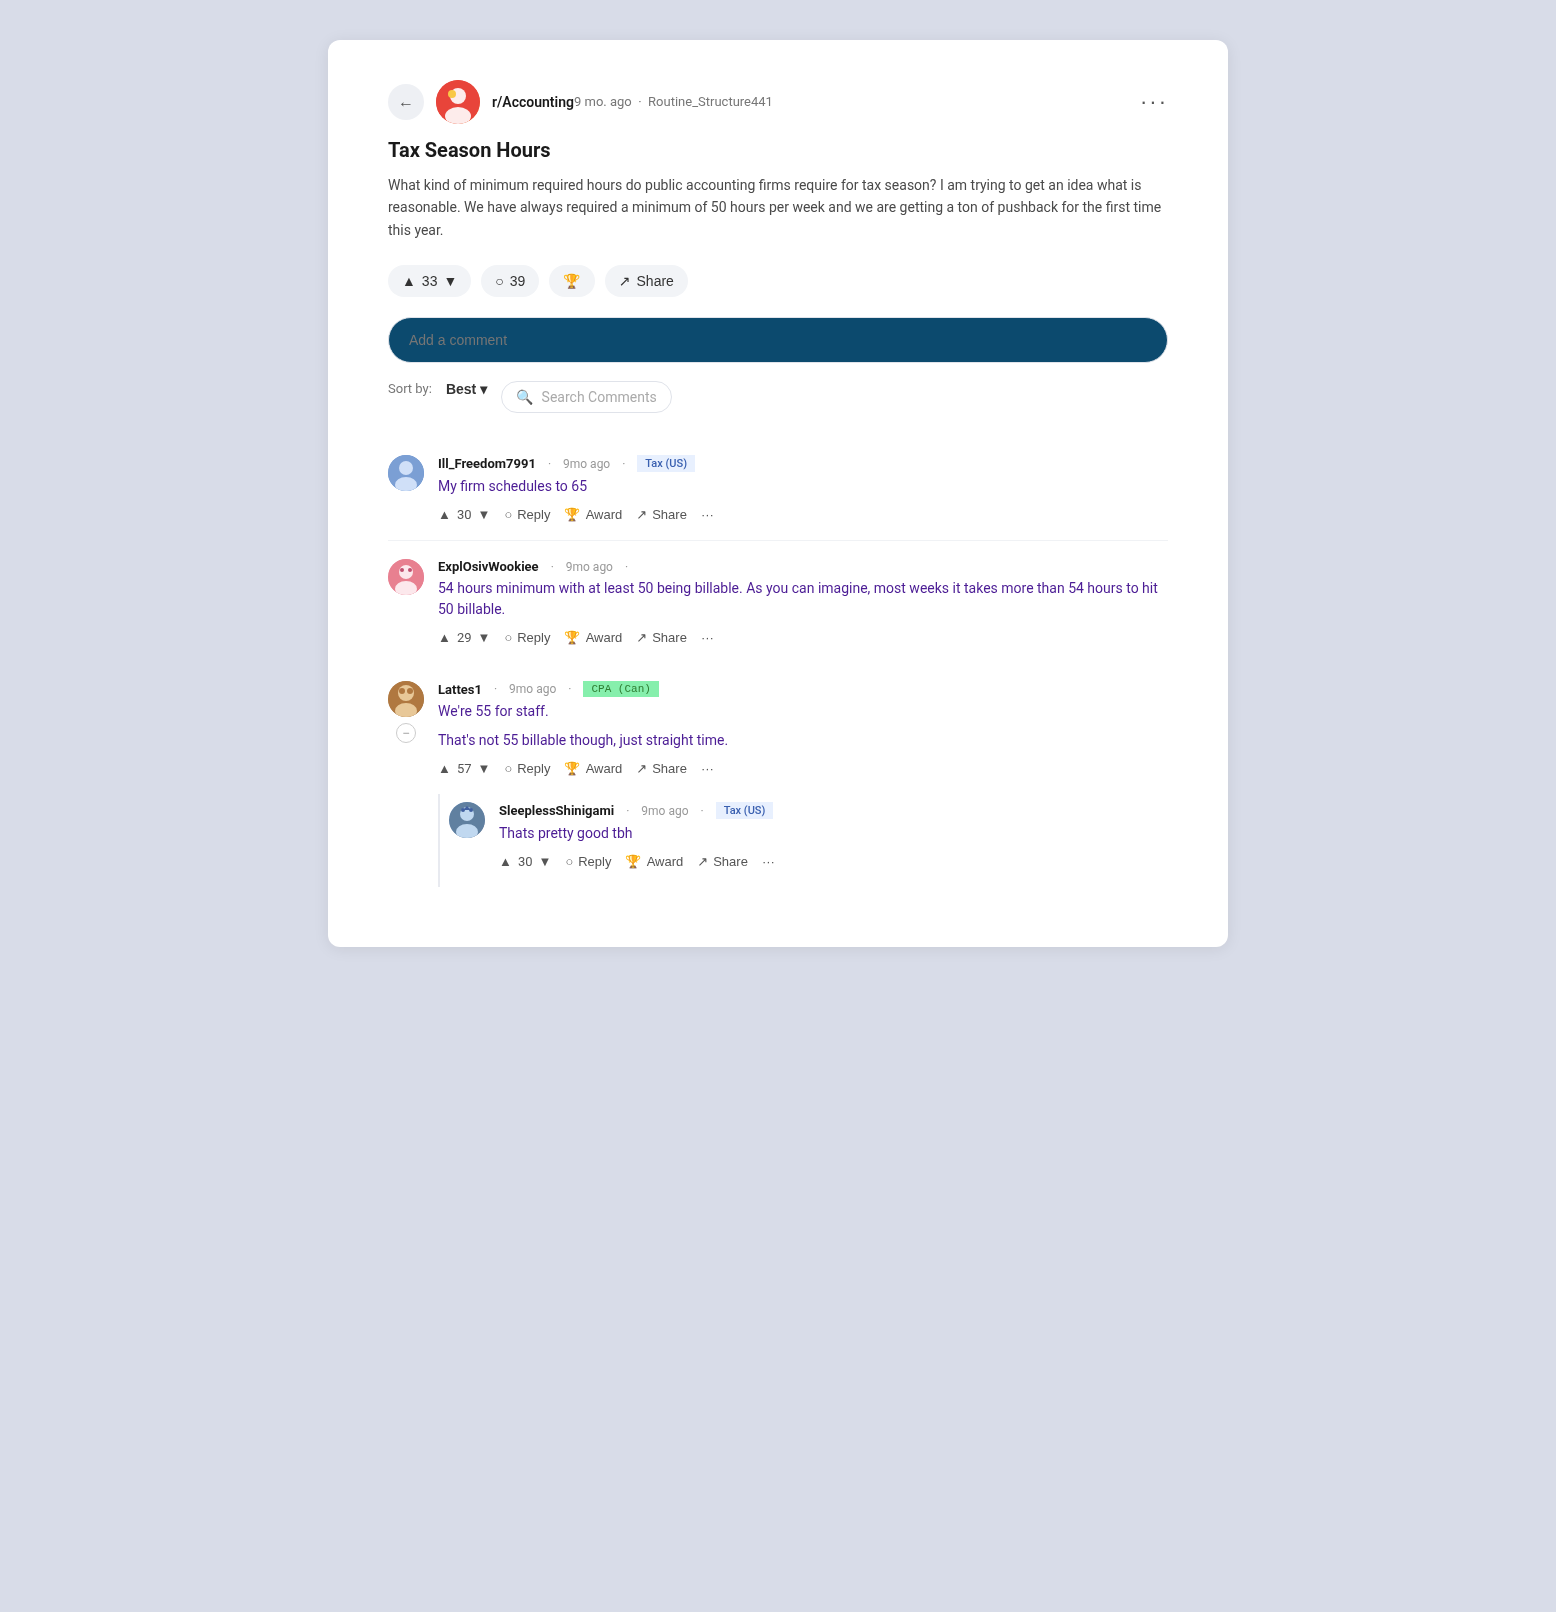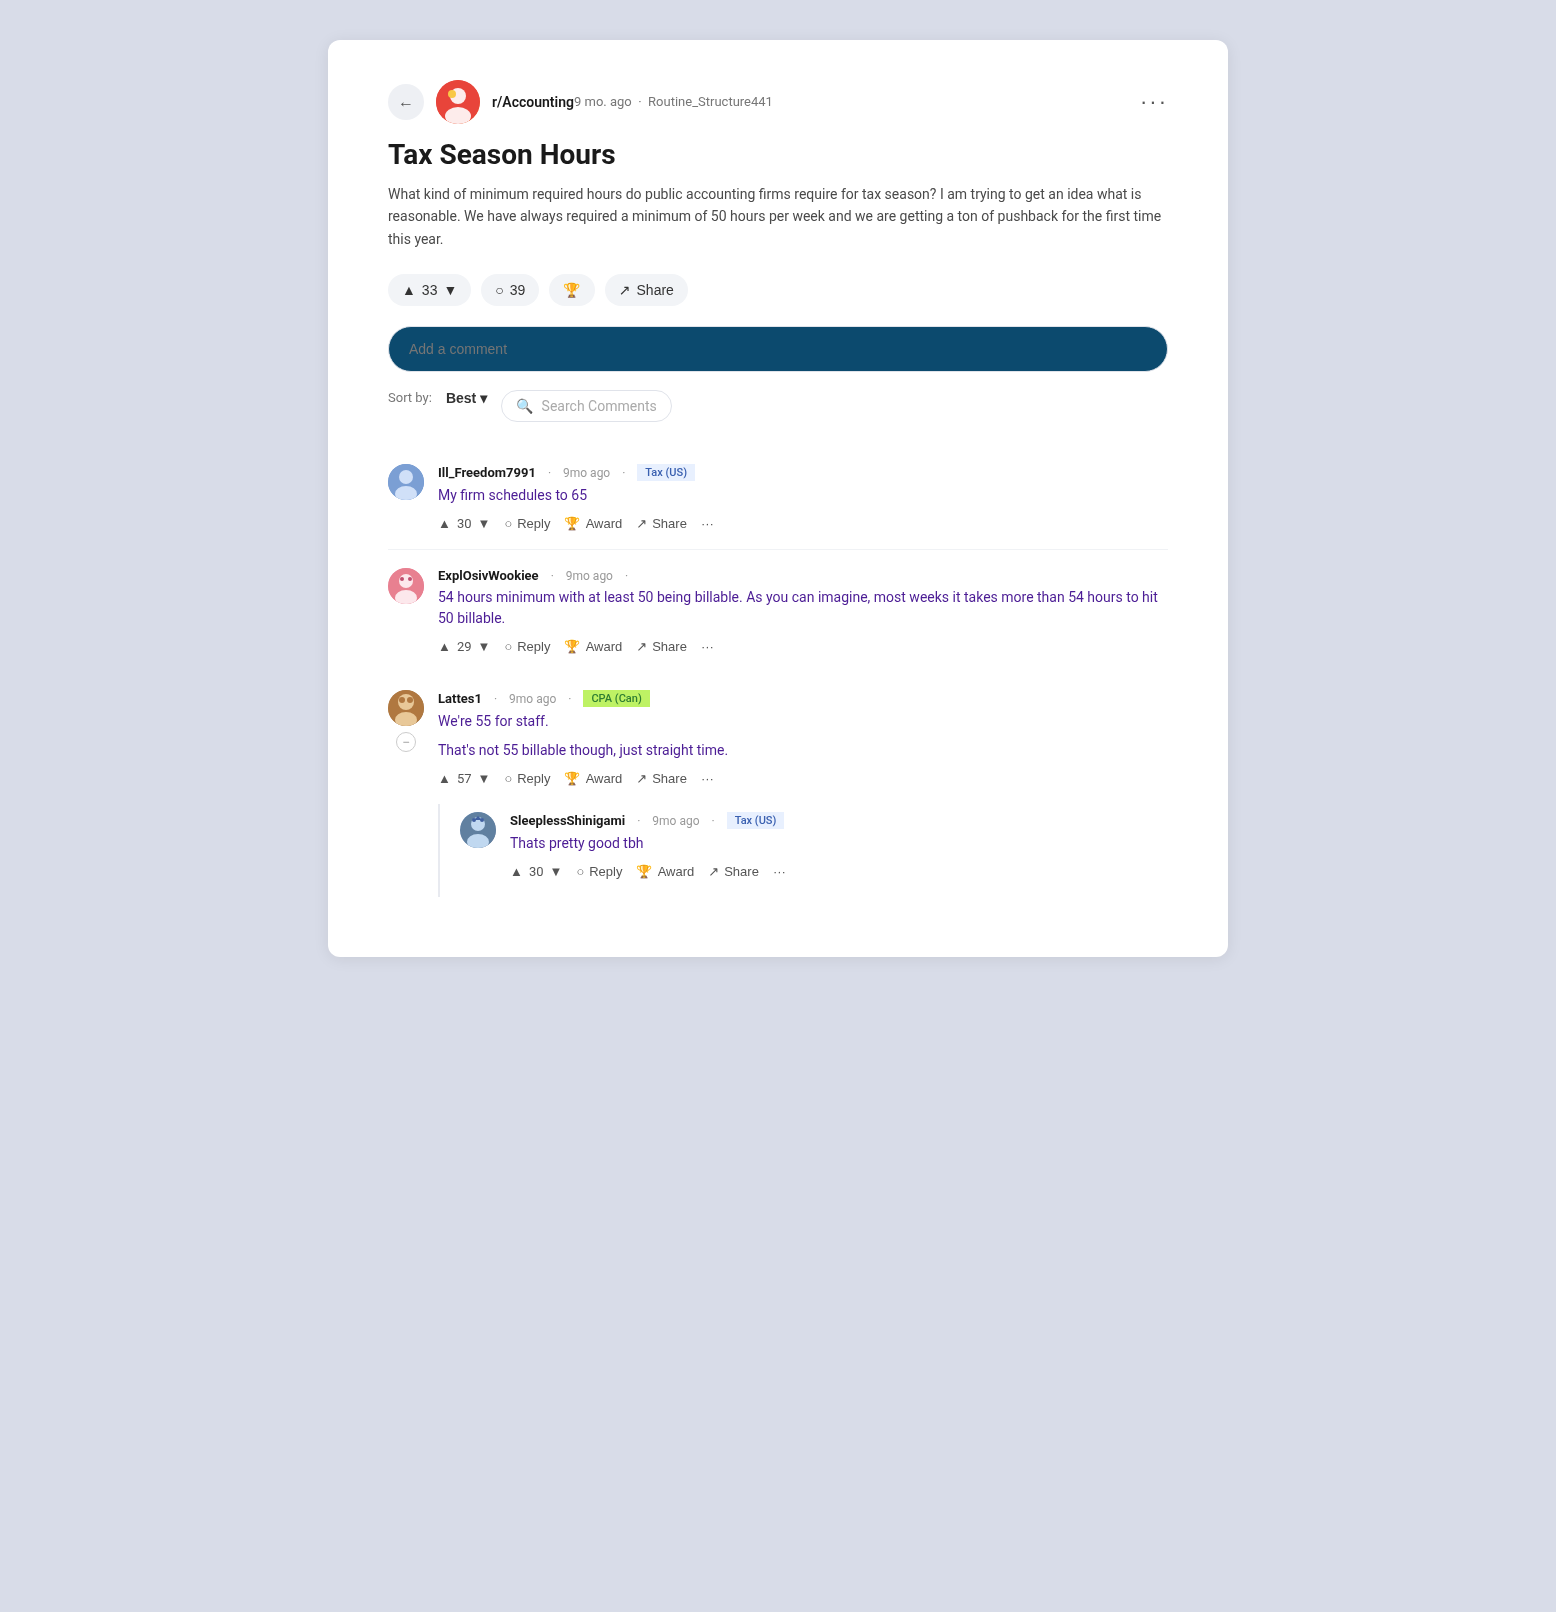--- a/index.html
+++ b/index.html
@@ -51,21 +51,21 @@
     }
     .avatar-main svg { width: 44px; height: 44px; }
     .post-meta { display: flex; flex-direction: row; }
     .post-subreddit { font-size: 14px; font-weight: 600; color: #1a1a1a; }
     .post-time-user { font-size: 13px; color: #777; }
     .more-btn {
       background: none; border: none; cursor: pointer;
       font-size: 22px; color: #555; letter-spacing: 2px;
     }
     .post-title {
-      font-size: 28px; font-weight: 700; color: #1a1a1a;
+      font-size: 20px; font-weight: 700; color: #1a1a1a;
       margin-bottom: 12px;
     }
     .post-body {
       font-size: 14px; color: #4a4a4a; line-height: 1.6;
       margin-bottom: 24px;
     }
     
     .action-bar {
       display: flex; align-items: center; gap: 10px;
       margin-bottom: 20px;
@@ -131,36 +131,36 @@
     .av-brown { background: linear-gradient(135deg, #c09060, #8a6030); }
     .comment-body { flex: 1; }
     .comment-top { display: flex; align-items: center; gap: 12px; flex-wrap: wrap; margin-bottom: 4px; }
     .comment-username { font-size: 13px; font-weight: 700; color: #1a1a1a; }
     .comment-time { font-size: 12px; color: #999; }
     .comment-flair {
       background: #e8f0fe; color: #3a60b0;
       font-size: 11px; border-radius: 0; padding: 2px 8px;
       font-weight: 500;
     }
-    .comment-flair.cpa { background: #bef264; color: #2e7d32; }
+    .comment-flair.cpa { background: #86efac; color: #2e7d32; font-family: Liberation Mono, monospace; }
     .comment-text { font-size: 14px; color: #4c1d95; line-height: 1.5; margin-bottom: 10px; }
     .comment-text p + p { margin-top: 8px; }
     .comment-actions {
       display: flex; align-items: center; gap: 14px;
     }
     .ca-vote { display: flex; align-items: center; gap: 6px; font-size: 13px; color: #555; }
     .ca-btn {
       background: none; border: none; cursor: pointer;
       font-size: 13px; color: #555; display: flex; align-items: center; gap: 5px;
     }
     
     .nested-comment {
       margin-left: 50px;
       border-left: 2px solid #e8eaf0;
-      padding-left: 20px;
+      padding-left: 9px;
       margin-top: 0;
     }
     .collapse-btn {
       width: 20px; height: 20px; border-radius: 50%;
       border: 1.5px solid #ccc; background: #fff;
       display: flex; align-items: center; justify-content: center;
       cursor: pointer; font-size: 12px; color: #999;
       flex-shrink: 0; margin-top: 2px;
     }
     .comment-group { display: flex; flex-direction: column; }

